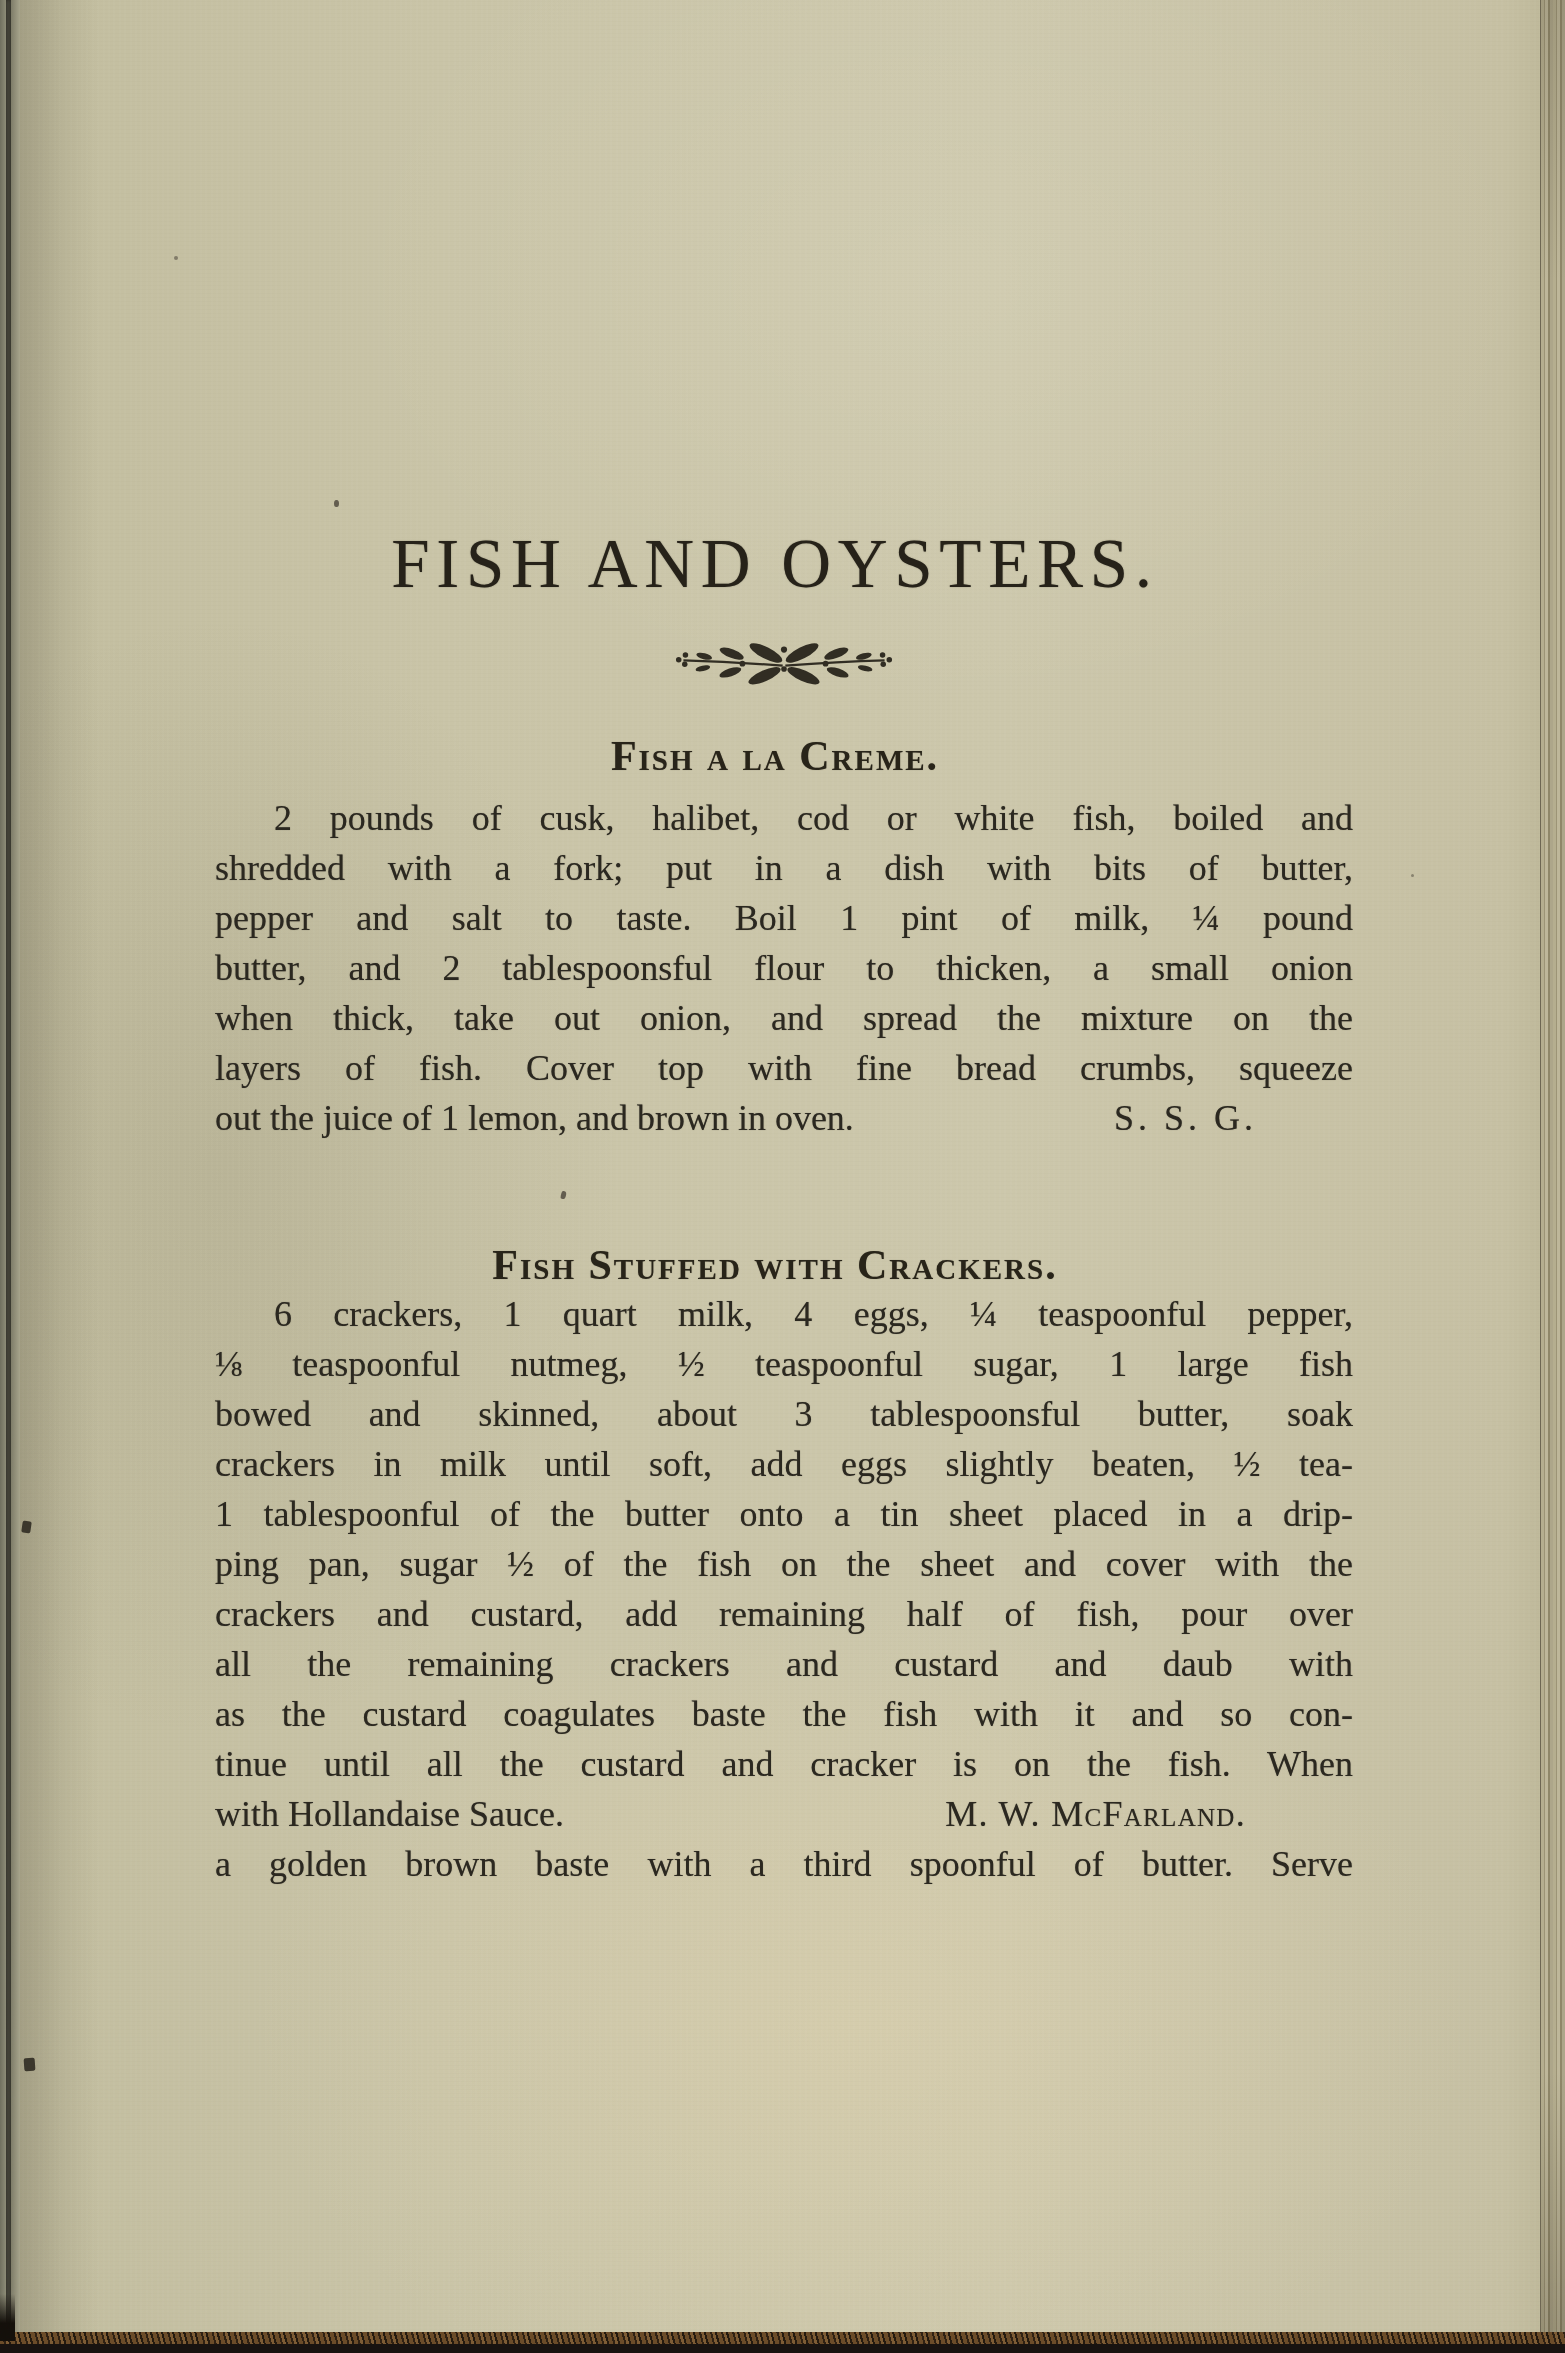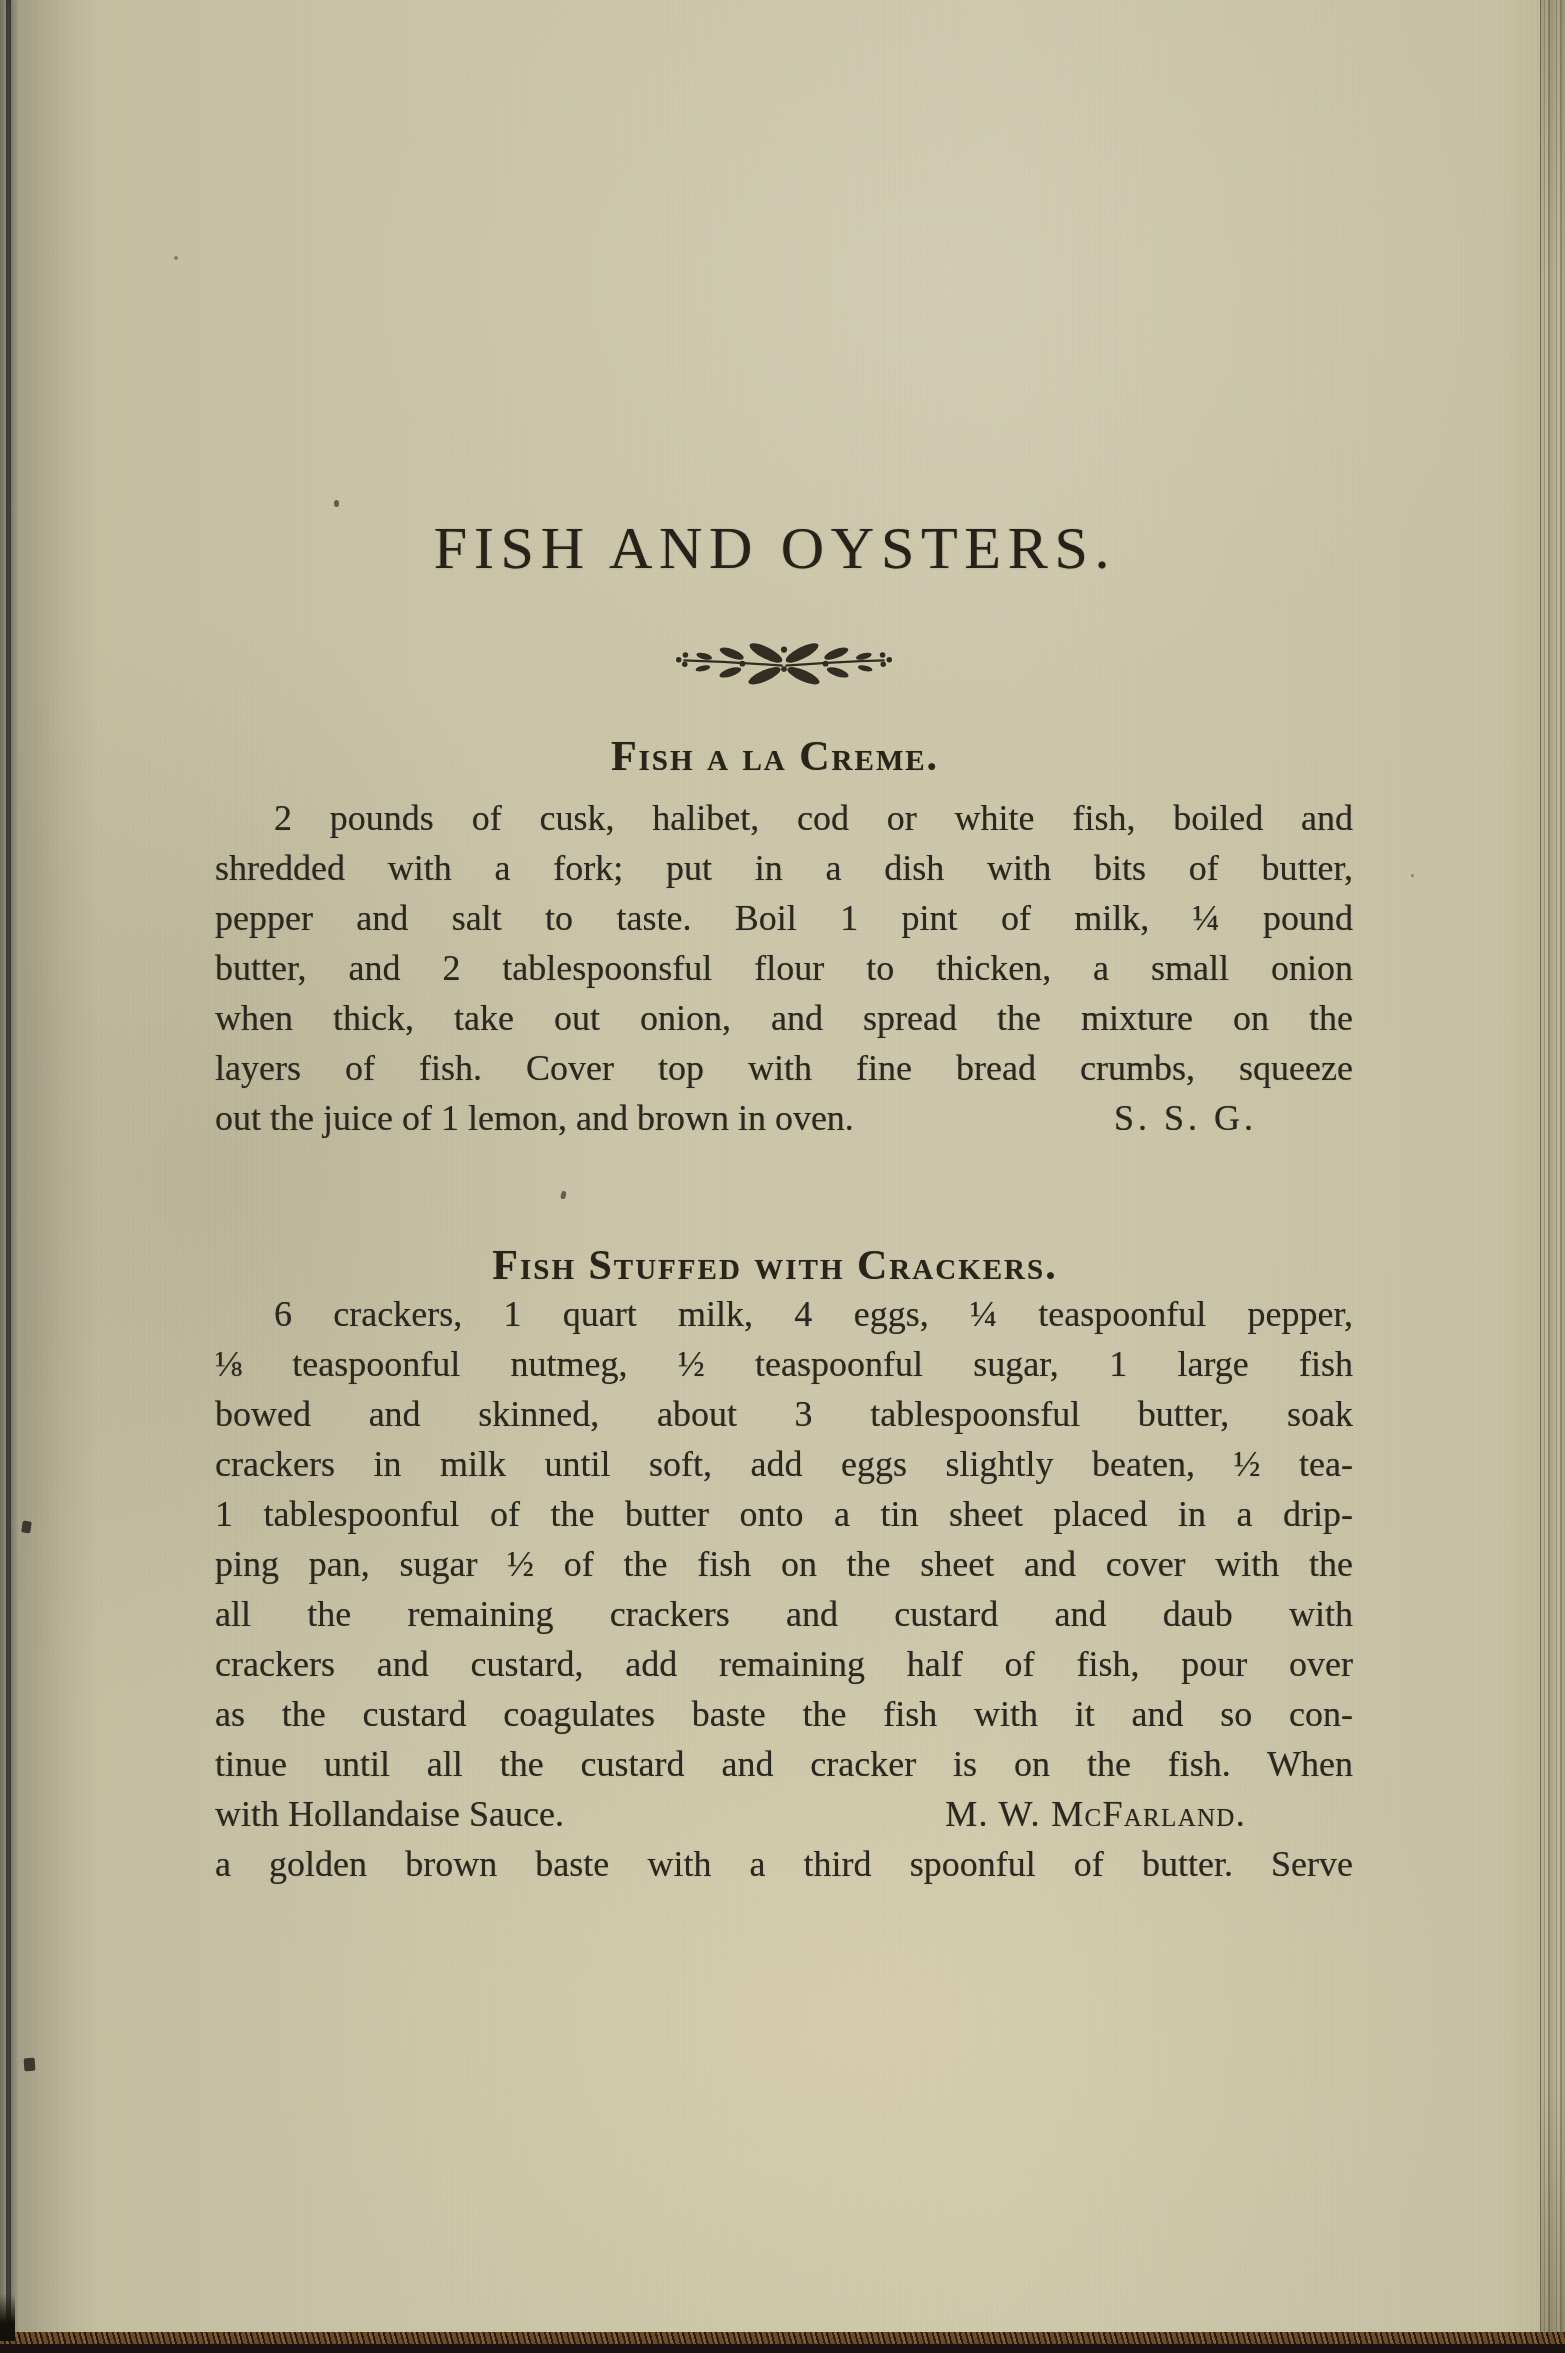--- a/index.html
+++ b/index.html
@@ -56,23 +56,23 @@
   .margin-mark { position: absolute; background: #3b372c; border-radius: 2px; }
   .mark1 { left: 22px; top: 1521px; width: 9.4px; height: 12px; transform: rotate(8deg); }
   .mark2 { left: 23.5px; top: 2058px; width: 10.7px; height: 12.8px; transform: rotate(-4deg); }
   .speckle { position: absolute; background: #4a443a; border-radius: 50%; opacity: .8; }
   .sp1 { left: 334px;  top: 500px;  width: 4.7px;  height: 7.4px; }
   .sp2 { left: 561px;  top: 1191px; width: 4.7px;  height: 8px; border-radius: 40% 60% 60% 40%; transform: rotate(14deg); }
   .sp3 { left: 174px;  top: 256px;  width: 4px;  height: 4px; opacity: .55; }
   .sp4 { left: 1411px; top: 874px; width: 3.4px;  height: 3.4px; opacity: .5; }
   
   .title {
-    position: absolute; left: 0; right: 16px; top: 518px; margin: 0;
+    position: absolute; left: 0; right: 16px; top: 518px; margin: 12px;
     text-align: center;
-    font-weight: 400; font-size: 60px; line-height: 1;
+    font-weight: 400; font-size: 69px; line-height: 1;
     letter-spacing: 6.7px;
     color: #262219;
     text-shadow: 0 0 1.3px rgba(38,34,25,.45);
   }
   .ornament { position: absolute; left: 670px; top: 642px; }
   .rhead {
     position: absolute; left: 0; right: 16px; margin: 16px;
     text-align: center;
     font-variant: small-caps;
     font-weight: 700; font-size: 42px; line-height: 1;
@@ -166,22 +166,22 @@
 
   <section class="recipe r2">
     <h2 class="rhead">Fish Stuffed with Crackers.</h2>
     <div class="para">
       <div class="line indent">6 crackers, 1 quart milk, 4 eggs, ¼ teaspoonful pepper,</div>
       <div class="line">⅛ teaspoonful nutmeg, ½ teaspoonful sugar, 1 large fish</div>
       <div class="line">bowed and skinned, about 3 tablespoonsful butter, soak</div>
       <div class="line">crackers in milk until soft, add eggs slightly beaten, ½ tea-</div>
       <div class="line">1 tablespoonful of the butter onto a tin sheet placed in a drip-</div>
       <div class="line">ping pan, sugar ½ of the fish on the sheet and cover with the</div>
+      <div class="line">crackers and custard, add remaining half of fish, pour over</div>
       <div class="line">all the remaining crackers and custard and daub with</div>
-      <div class="line">crackers and custard, add remaining half of fish, pour over</div>
       <div class="line">as the custard coagulates baste the fish with it and so con-</div>
       <div class="line">tinue until all the custard and cracker is on the fish. When</div>
       <div class="line last">
         <span>with Hollandaise Sauce.</span>
         <span class="sig">M. W. McFarland.</span>
       </div>
       <div class="line">a golden brown baste with a third spoonful of butter. Serve</div>
     </div>
   </section>
 

